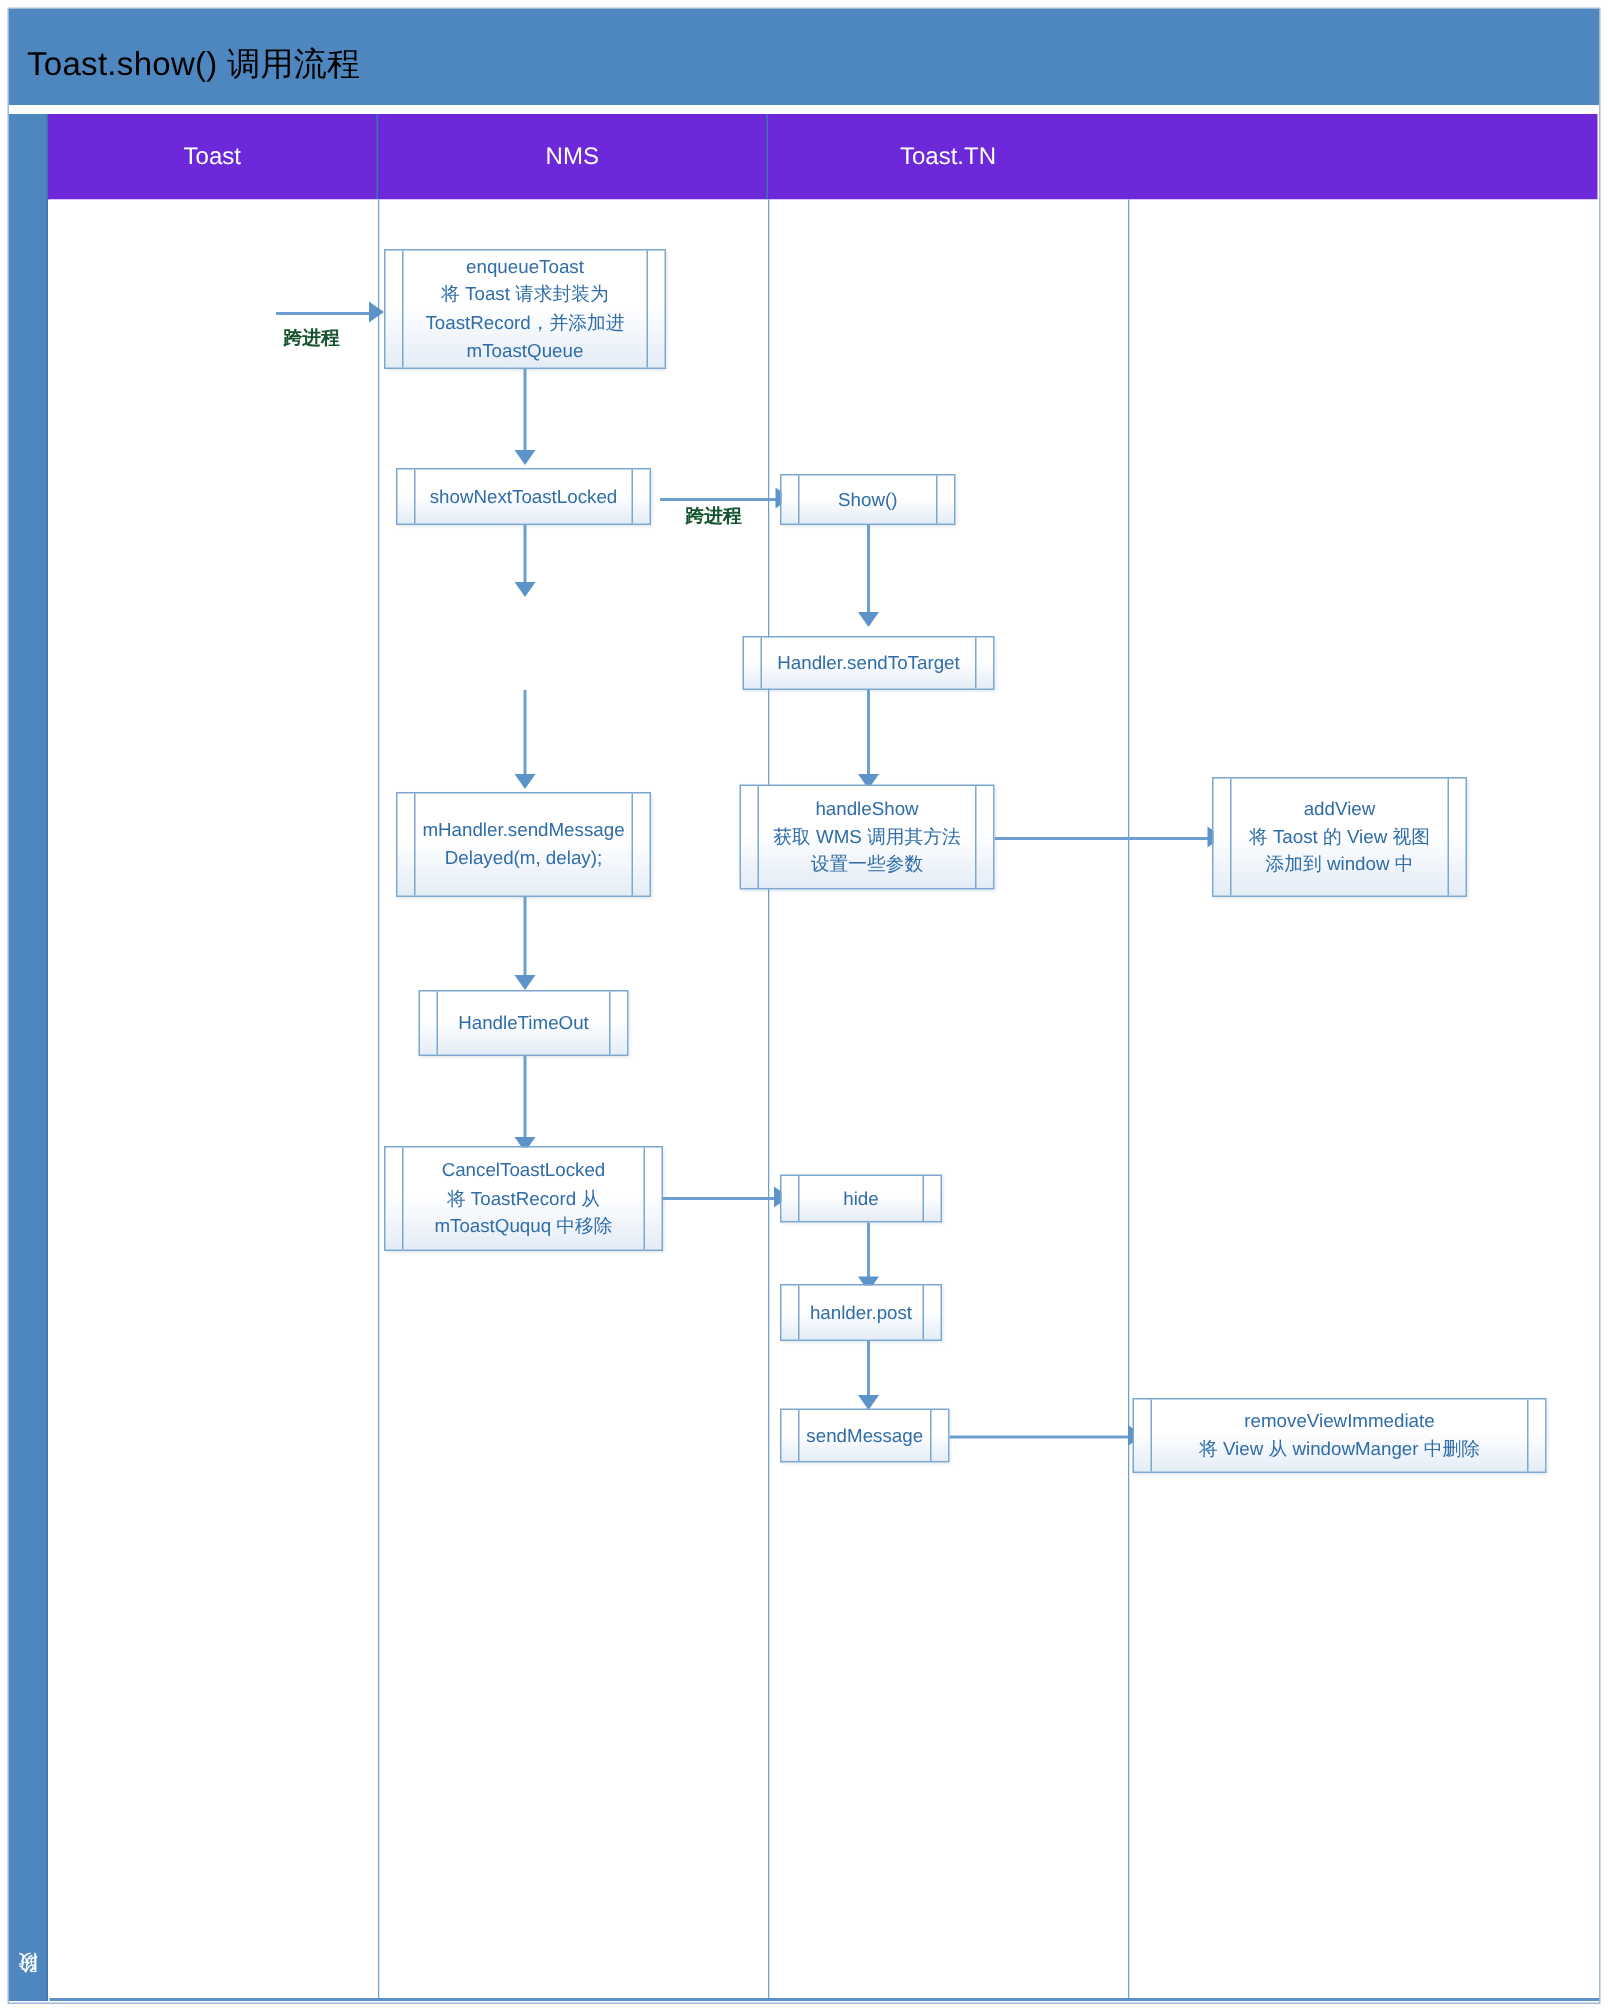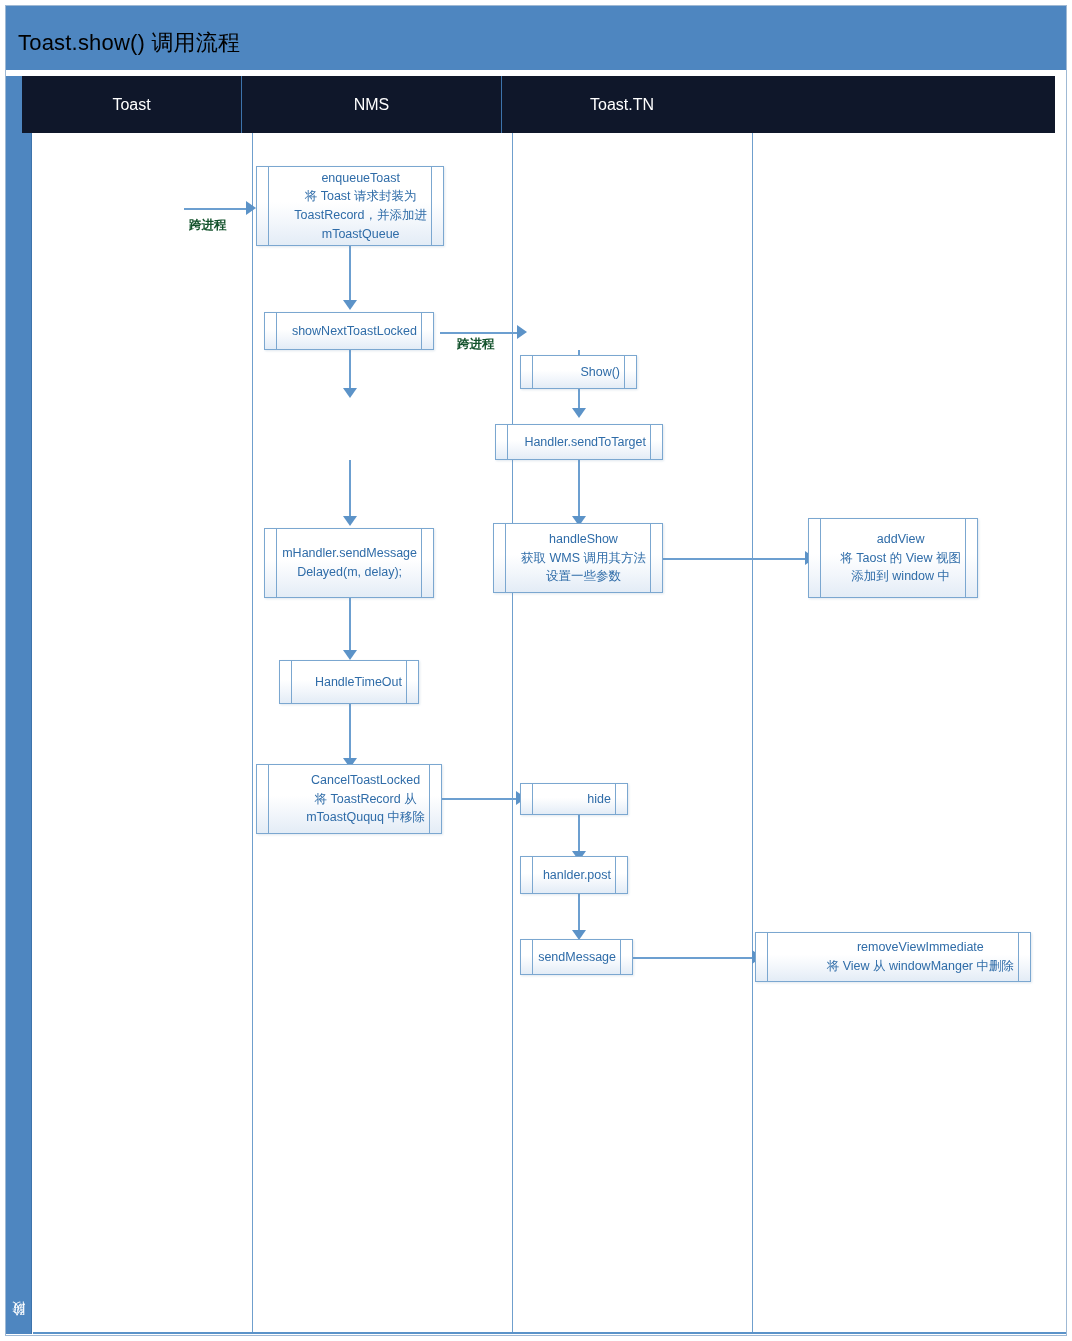--- a/index.html
+++ b/index.html
@@ -57,24 +57,24 @@
     writing-mode:vertical-rl;
     color:#ffffff;
     font-size:13px;
     white-space:nowrap;
     letter-spacing:1px;
   }
 
   
   .lane-header-row{
     position:absolute;
-    left:22px; top:76px;
+    left:32px; top:76px;
     width:1033px; height:57px;
     display:flex;
-    background:#0f172a;
+    background:#6d28d9;
   }
   .lane-header{
     height:100%;
     display:flex;
     align-items:center;
     justify-content:center;
     color:#ffffff;
     font-size:16px;
     box-sizing:border-box;
     border-right:1px solid #3d73ab;
@@ -109,21 +109,21 @@
   .flow-layer > *{pointer-events:auto;}
 
   
   .node{
     position:absolute;
     box-sizing:border-box;
     border:1px solid #7ba7d0;
     background:linear-gradient(to bottom,#ffffff 0%,#ffffff 45%,#f2f6fb 72%,#e3ecf6 100%);
     display:flex;
     align-items:center;
-    justify-content:flex-end;
+    justify-content:center;
     box-shadow:1px 1px 2px rgba(120,150,180,0.22);
   }
   
   .node::before,
   .node::after{
     content:"";
     position:absolute;
     top:0; bottom:0;
     width:0;
     border-left:1px solid #7ba7d0;
@@ -270,21 +270,21 @@
       <span class="node-text">mHandler.sendMessage
 Delayed(m, delay);</span>
     </div>
 
     <div class="node" style="left:256px; top:764px; width:186px; height:70px;">
       <span class="node-text">CancelToastLocked
 将 ToastRecord 从
 mToastQuquq 中移除</span>
     </div>
 
-    <div class="node" style="left:520px; top:316px; width:117px; height:34px;margin-top:39px;">
+    <div class="node" style="left:520px; top:316px; width:117px; height:34px;">
       <span class="node-text">Show()</span>
     </div>
 
     <div class="node" style="left:495px; top:424px; width:168px; height:36px;">
       <span class="node-text">Handler.sendToTarget</span>
     </div>
 
     <div class="node" style="left:493px; top:523px; width:170px; height:70px;">
       <span class="node-text">handleShow
 获取 WMS 调用其方法

